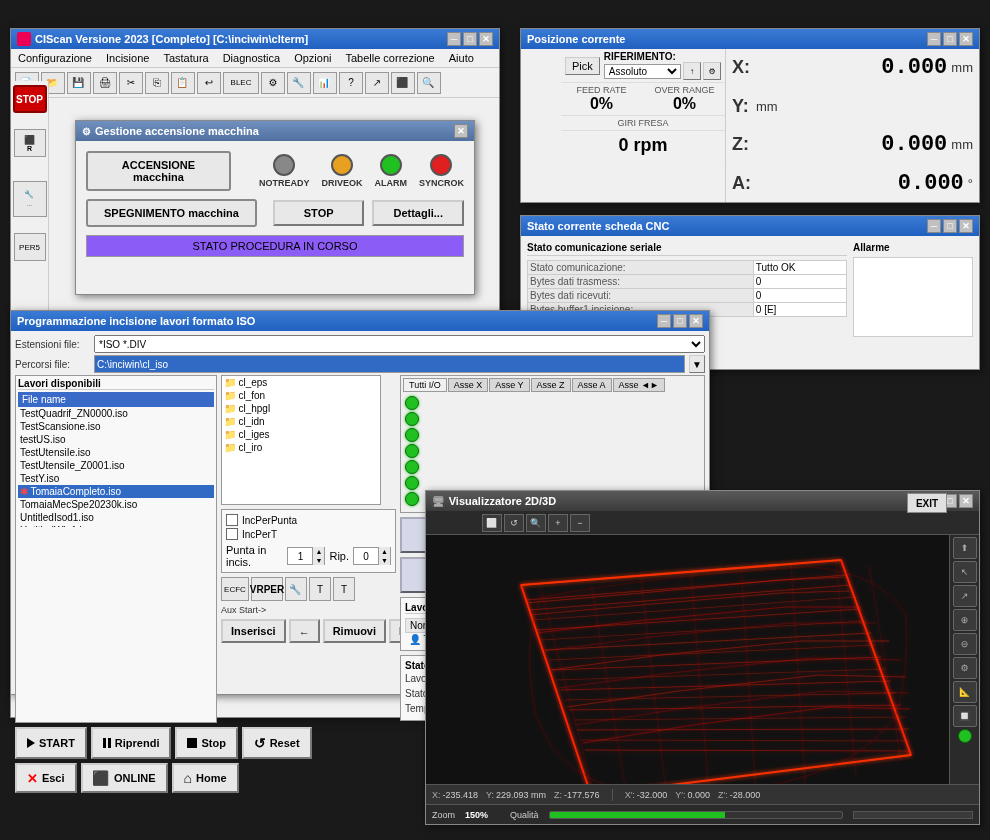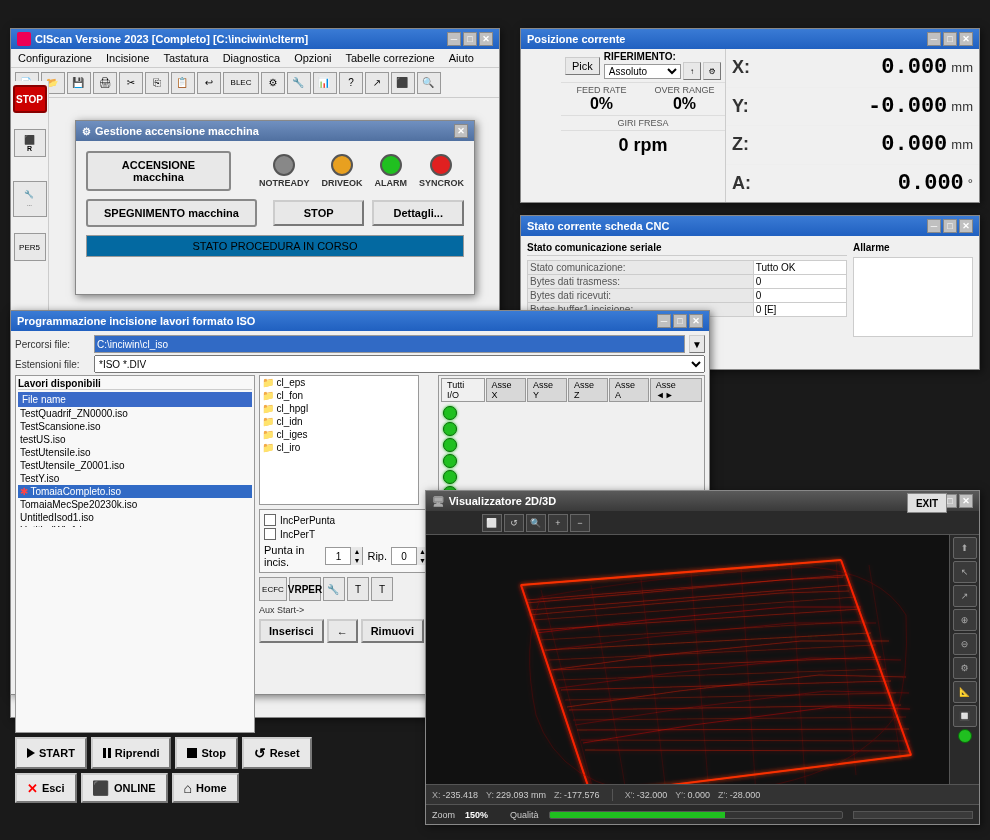--- a/index.html
+++ b/index.html
@@ -196,21 +196,21 @@
       font-size: 9px;
       font-weight: bold;
       color: #333;
     }
     .ind-gray { background: #888; }
     .ind-orange { background: #e8a020; }
     .ind-green { background: #20c020; }
     .ind-red { background: #e02020; }
     .status-procedure {
       border: 1px solid #999;
-      background: #0369a1;
+      background: #8b5cf6;
       padding: 4px 8px;
       font-size: 11px;
       text-align: center;
     }
     .machine-btns-row {
       display: flex;
       gap: 8px;
     }
     .machine-action-btn {
       flex: 1;
@@ -441,21 +441,21 @@
       justify-content: center;
       font-size: 10px;
       cursor: pointer;
     }
     .iso-main-area {
       display: flex;
       flex: 1;
       gap: 4px;
     }
     .iso-left-panel {
-      width: 240px;
+      width: 202px;
       display: flex;
       flex-direction: column;
       gap: 4px;
     }
     .iso-file-tree {
       width: 160px;
       border: 1px solid #999;
       background: white;
       overflow: hidden;
     }
@@ -970,21 +970,20 @@
       </div>
     </div>
     <div class="pos-right">
       <div class="pos-coord-row">
         <span class="pos-axis-label">X:</span>
         <span class="pos-value">0.000</span>
         <span class="pos-unit">mm</span>
       </div>
       <div class="pos-coord-row">
         <span class="pos-axis-label">Y:</span>
-        <span class="pos-value">-0.000</span>
         <span class="pos-unit">mm</span>
       </div>
       <div class="pos-coord-row">
         <span class="pos-axis-label">Z:</span>
         <span class="pos-value">0.000</span>
         <span class="pos-unit">mm</span>
       </div>
       <div class="pos-coord-row" style="border-bottom:none;">
         <span class="pos-axis-label">A:</span>
         <span class="pos-value">0.000</span>
@@ -1042,29 +1041,29 @@
   <div class="window-titlebar">
     <span>Programmazione incisione lavori formato ISO</span>
     <div class="titlebar-buttons">
       <div class="titlebar-btn">─</div>
       <div class="titlebar-btn">□</div>
       <div class="titlebar-btn">✕</div>
     </div>
   </div>
   <div class="iso-content">
     <div class="iso-top-row">
-      <span class="iso-label">Percorsi file:</span>
-      <input class="iso-input" type="text" value="C:\inciwin\cl_iso" style="">
-      <div class="iso-btn-sm">▼</div>
-    </div>
-    <div class="iso-top-row">
       <span class="iso-label">Estensioni file:</span>
       <select style="flex:1;font-size:10px;height:18px;">
         <option>*ISO *.DIV</option>
       </select>
+    </div>
+    <div class="iso-top-row">
+      <span class="iso-label">Percorsi file:</span>
+      <input class="iso-input" type="text" value="C:\inciwin\cl_iso" style="">
+      <div class="iso-btn-sm">▼</div>
     </div>
     <div class="iso-main-area">
 
       <div class="iso-left-panel">
         <div class="jobs-panel">
           <div class="jobs-title">Lavori disponibili</div>
           <div style="background:#3a6ac8;color:white;font-size:10px;padding:2px 4px;">File name</div>
           <div class="job-list">
             <div class="job-item">TestQuadrif_ZN0000.iso</div>
             <div class="job-item">TestScansione.iso</div>

